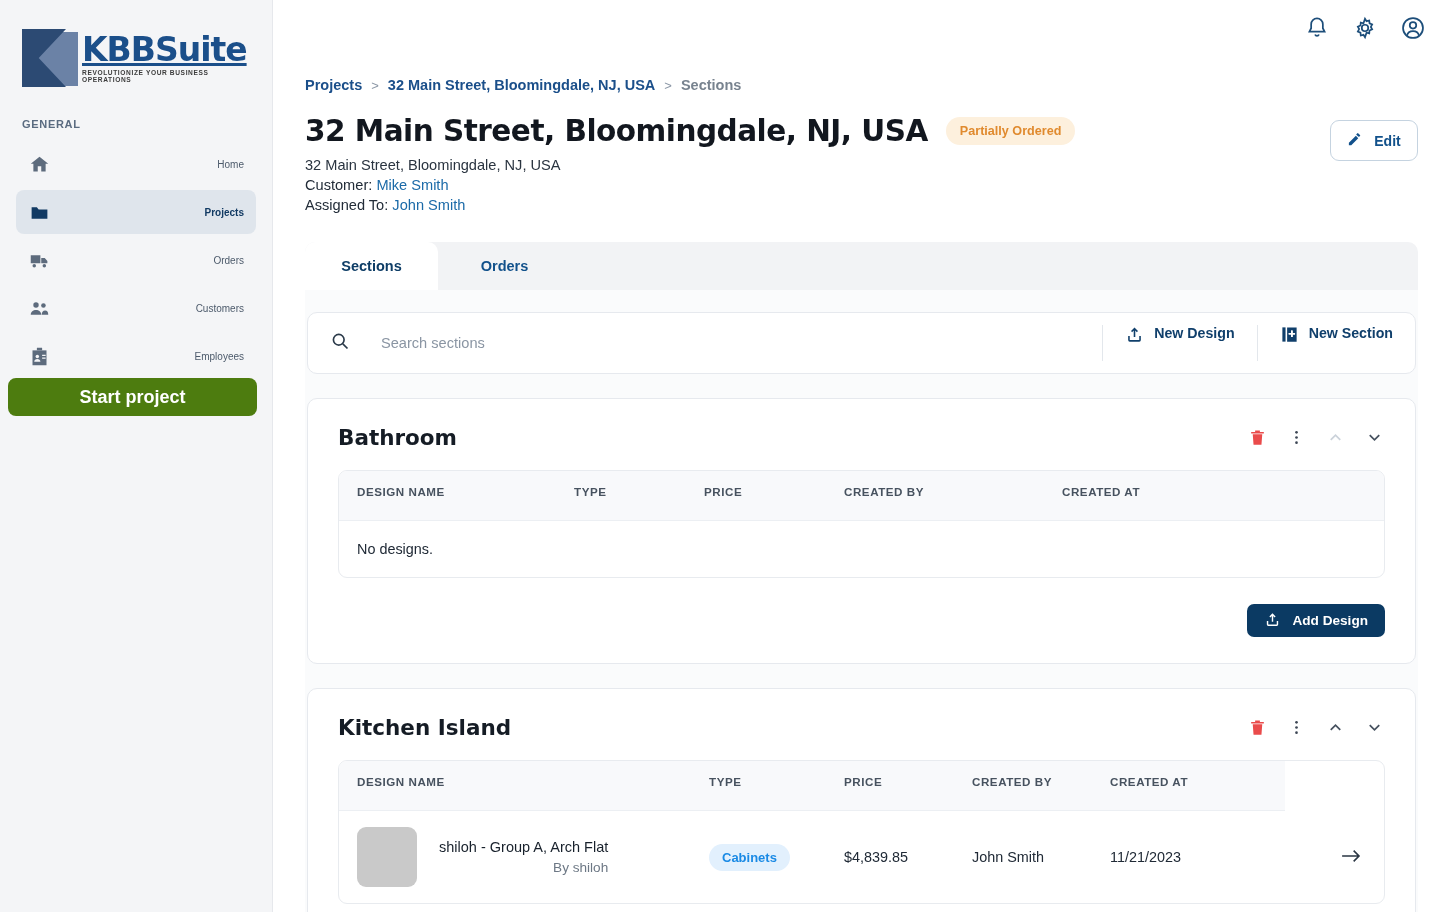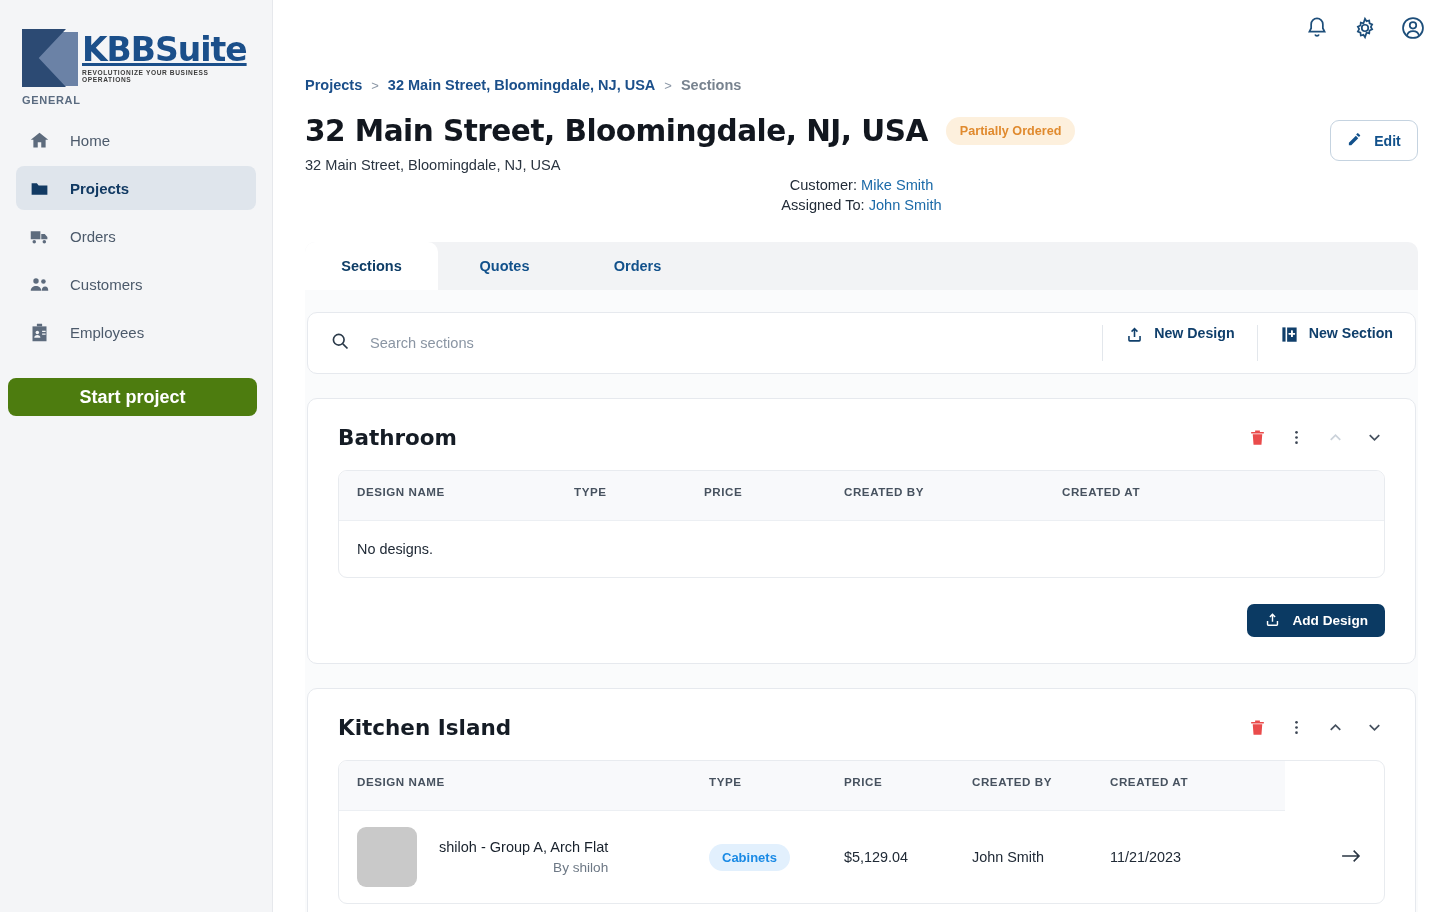--- a/index.html
+++ b/index.html
@@ -54,28 +54,28 @@
     text-decoration: underline;
   }
   .logo-tag {
     font-size: 6.6px; letter-spacing: 0.62px;
     color: #3c3c3c; margin-top: 3px; font-weight: 600;
     font-family: "Liberation Sans", sans-serif;
   }
 
   .side-section-label {
     font-size: 11px; font-weight: 700; color: #5a6b80;
-    letter-spacing: 0.7px; padding: 0 0 0 22px; 
+    letter-spacing: 0.7px; padding: 0 0 0 22px; margin-top: 24px;
   }
   .nav { margin-top: 12px; padding: 0 16px; }
   .nav-item {
-    display: flex; align-items: center; gap: 20px;
+    display: flex; align-items: center; 
     height: 44px; padding: 0 12px; margin-bottom: 4px;
     border-radius: 8px; cursor: pointer;
-    color: #4c5a6b; font-size: 15px;
+    color: #4c5a6b; font-size: 10px; justify-content: space-between;
   }
   .nav-item .ico { width: 22px; height: 22px; display: flex; align-items: center; justify-content: center; }
   .nav-item .ico svg { width: 21px; height: 21px; fill: #5d6b7d; }
   .nav-item.active { background: #dfe5ec; color: #123a63; font-weight: 700; }
   .nav-item.active .ico svg { fill: #123a63; }
 
   .start-btn {
     position: absolute; left: 8px; top: 378px;
     width: 249px; height: 38px;
     background: #4d7c0f; color: #fff;
@@ -127,21 +127,21 @@
     display: flex; align-items: center; justify-content: center; gap: 12px;
     border: 1px solid #c5d3e0; border-radius: 9px;
     background: #fff; color: #12518b;
     font-size: 14px; font-weight: 700; cursor: pointer;
   }
   .edit-btn svg { width: 15px; height: 15px; fill: #12518b; }
 
   .subline {
     font-size: 14.6px; color: #2a3440; margin-top: 9px;
   }
-  .metaline { font-size: 14.6px; color: #222c38; margin-top: 4px; text-align: center; }
+  .metaline { font-size: 14.6px; color: #222c38; margin-top: 4px; }
   .metaline .lk { color: #1b6aa8; cursor: pointer; }
 
   
   .tabs {
     display: flex; margin-top: 29px;
     background: #f2f3f5; border-radius: 10px 10px 0 0;
     height: 48px; position: relative;
   }
   .tab {
     min-width: 133px; height: 48px;
@@ -158,21 +158,21 @@
     min-height: 580px;
   }
 
   
   .toolbar {
     margin: 0 2px; height: 62px;
     background: #fff; border: 1px solid #e6e9ee;
     border-radius: 10px; display: flex; align-items: center;
   }
   .search-zone {
-    flex: 1; display: flex; align-items: center; gap: 20px;
+    flex: 1; display: flex; align-items: center; gap: 31px;
     padding-left: 22px; height: 100%;
   }
   .search-zone svg { width: 20px; height: 20px; stroke: #2b3a4a; fill: none; stroke-width: 2; }
   .search-input {
     border: none; outline: none; flex: 1;
     font-size: 14.6px; color: #2c3744;
     font-family: "Liberation Sans", sans-serif;
     background: transparent;
   }
   .search-input::placeholder { color: #8a95a3; }
@@ -384,21 +384,20 @@
         <span>Customer:</span>
         <span class="lk">Mike Smith</span>
       </div>
       <div class="metaline">
         <span>Assigned To:</span>
         <span class="lk">John Smith</span>
       </div>
 
       <div class="tabs">
         <div class="tab active">Sections</div>
-        <div class="tab">Quotes</div>
         <div class="tab">Orders</div>
       </div>
 
       <div class="tab-panel">
 
         <div class="toolbar">
           <div class="search-zone">
             <span>
               <svg viewBox="0 0 24 24">
                   <circle cx="10.5" cy="10.5" r="6.4"></circle>
@@ -535,21 +534,21 @@
                     <div class="thumb"></div>
                     <div>
                       <div class="design-name">shiloh - Group A, Arch Flat</div>
                       <div class="design-by">By shiloh</div>
                     </div>
                   </div>
                 </td>
                 <td>
                   <span class="pill-type">Cabinets</span>
                 </td>
-                <td>$5,129.04</td>
+                <td>$4,839.85</td>
                 <td>John Smith</td>
                 <td>11/21/2023</td>
                 <td class="arrow-cell" style="text-align:right;padding-right:22px;">
                   <span>
                     <svg viewBox="0 0 24 18">
                         <path d="M2 9h19M15 3l6 6-6 6"></path>
                       </svg>
                   </span>
                 </td>
               </tr>

